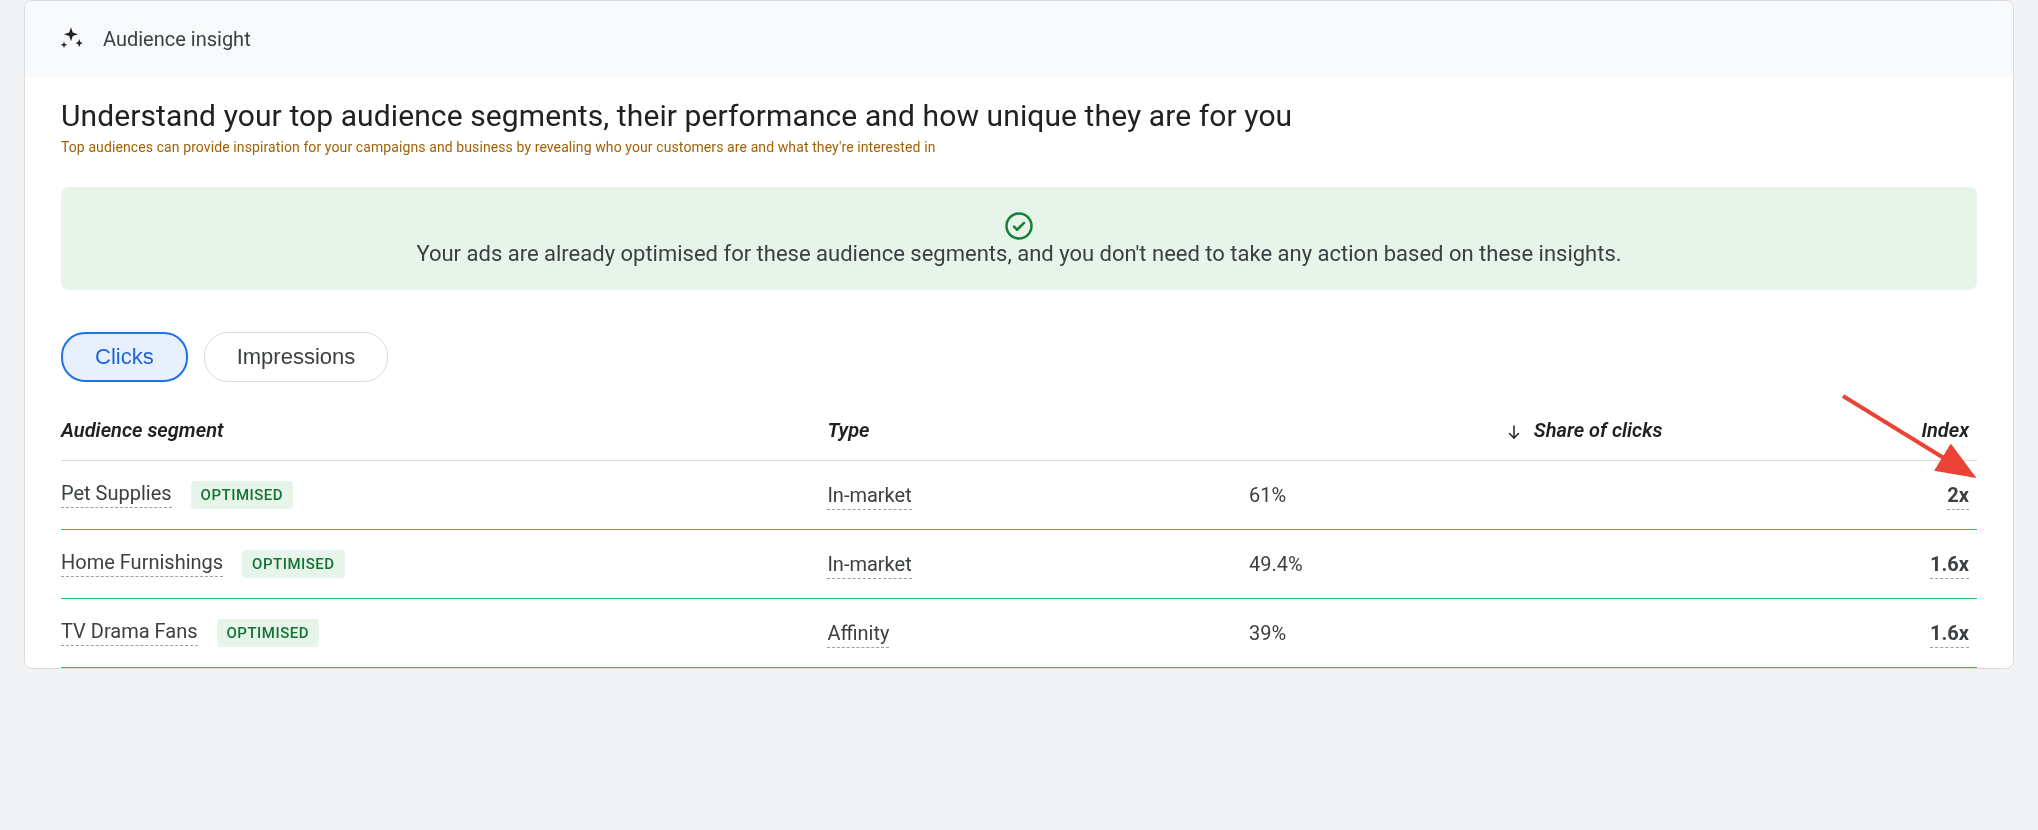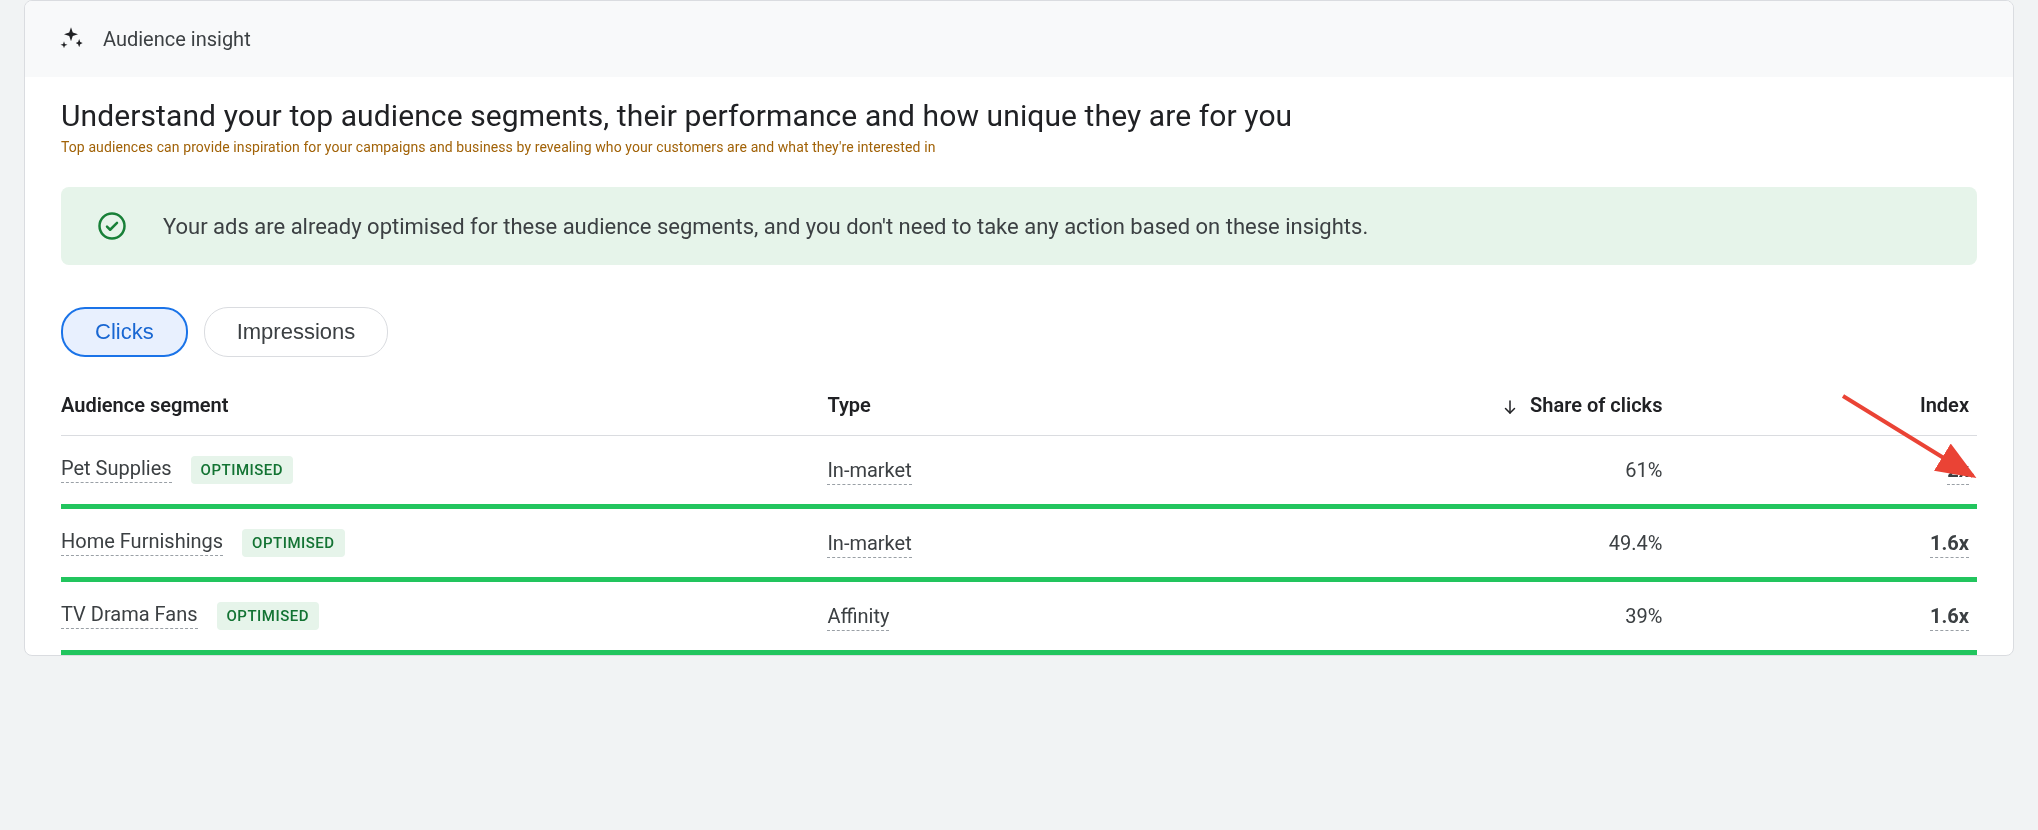--- a/index.html
+++ b/index.html
@@ -54,21 +54,21 @@
       font-weight: 400;
       letter-spacing: 0.1px;
     }
     .notice {
       margin-top: 32px;
       background: #e6f4ea;
       border-radius: 8px;
       padding: 24px 36px;
       display: flex;
       align-items: center;
-      gap: 36px;
+      flex-direction: column;
     }
     .check-icon {
       width: 30px;
       height: 30px;
       flex-shrink: 0;
     }
     .notice-text {
       font-size: 22px;
       color: #3c4043;
       font-weight: 400;
@@ -100,39 +100,40 @@
       margin-top: 20px;
       border-collapse: collapse;
     }
     .table th {
       text-align: left;
       font-size: 20px;
       font-weight: 600;
       color: #202124;
       padding: 16px 8px 18px 0;
       border-bottom: 1px solid #dadce0;
+      font-style: italic;
     }
     .table th.col-segment { width: 40%; }
     .table th.col-type { width: 22%; }
     .table th.col-share { width: 22%; text-align: right; padding-right: 8px; }
     .table th.col-index { width: 16%; text-align: right; padding-right: 8px; }
     .sort-icon {
       display: inline-block;
       vertical-align: middle;
       margin-right: 6px;
     }
     .table td {
       padding: 20px 8px 20px 0;
-      border-bottom: 5px solid #22c55e;
+      border-bottom: 1px solid #22c55e;
       font-size: 20px;
       color: #3c4043;
       vertical-align: middle;
       margin-left: 39px;
     }
-    .table td.col-share-cell { text-align: right; padding-right: 8px; }
+    .table td.col-share-cell { padding-right: 8px; }
     .table td.col-index-cell { text-align: right; padding-right: 8px; font-weight: bold; }
     .dotted-underline {
       border-bottom: 1px dashed #9aa0a6;
       padding-bottom: 2px;
       cursor: help;
     }
     .badge {
       display: inline-block;
       background: #e6f4ea;
       color: #137333;

